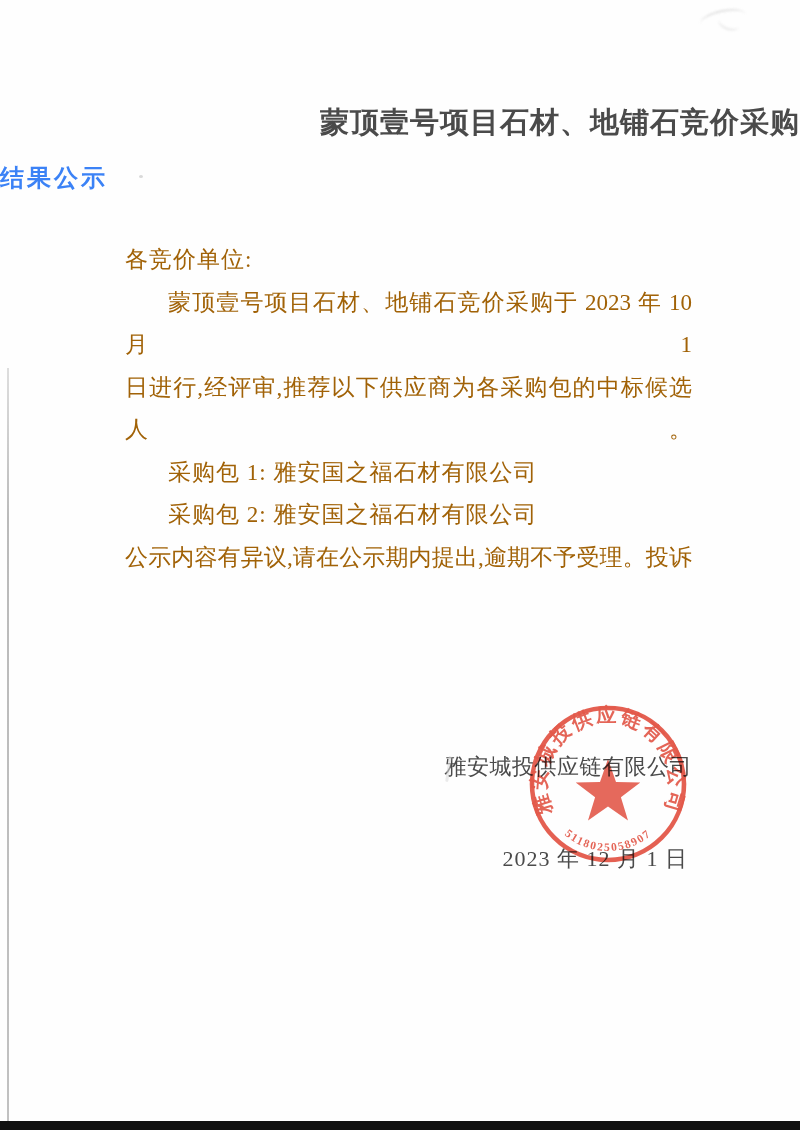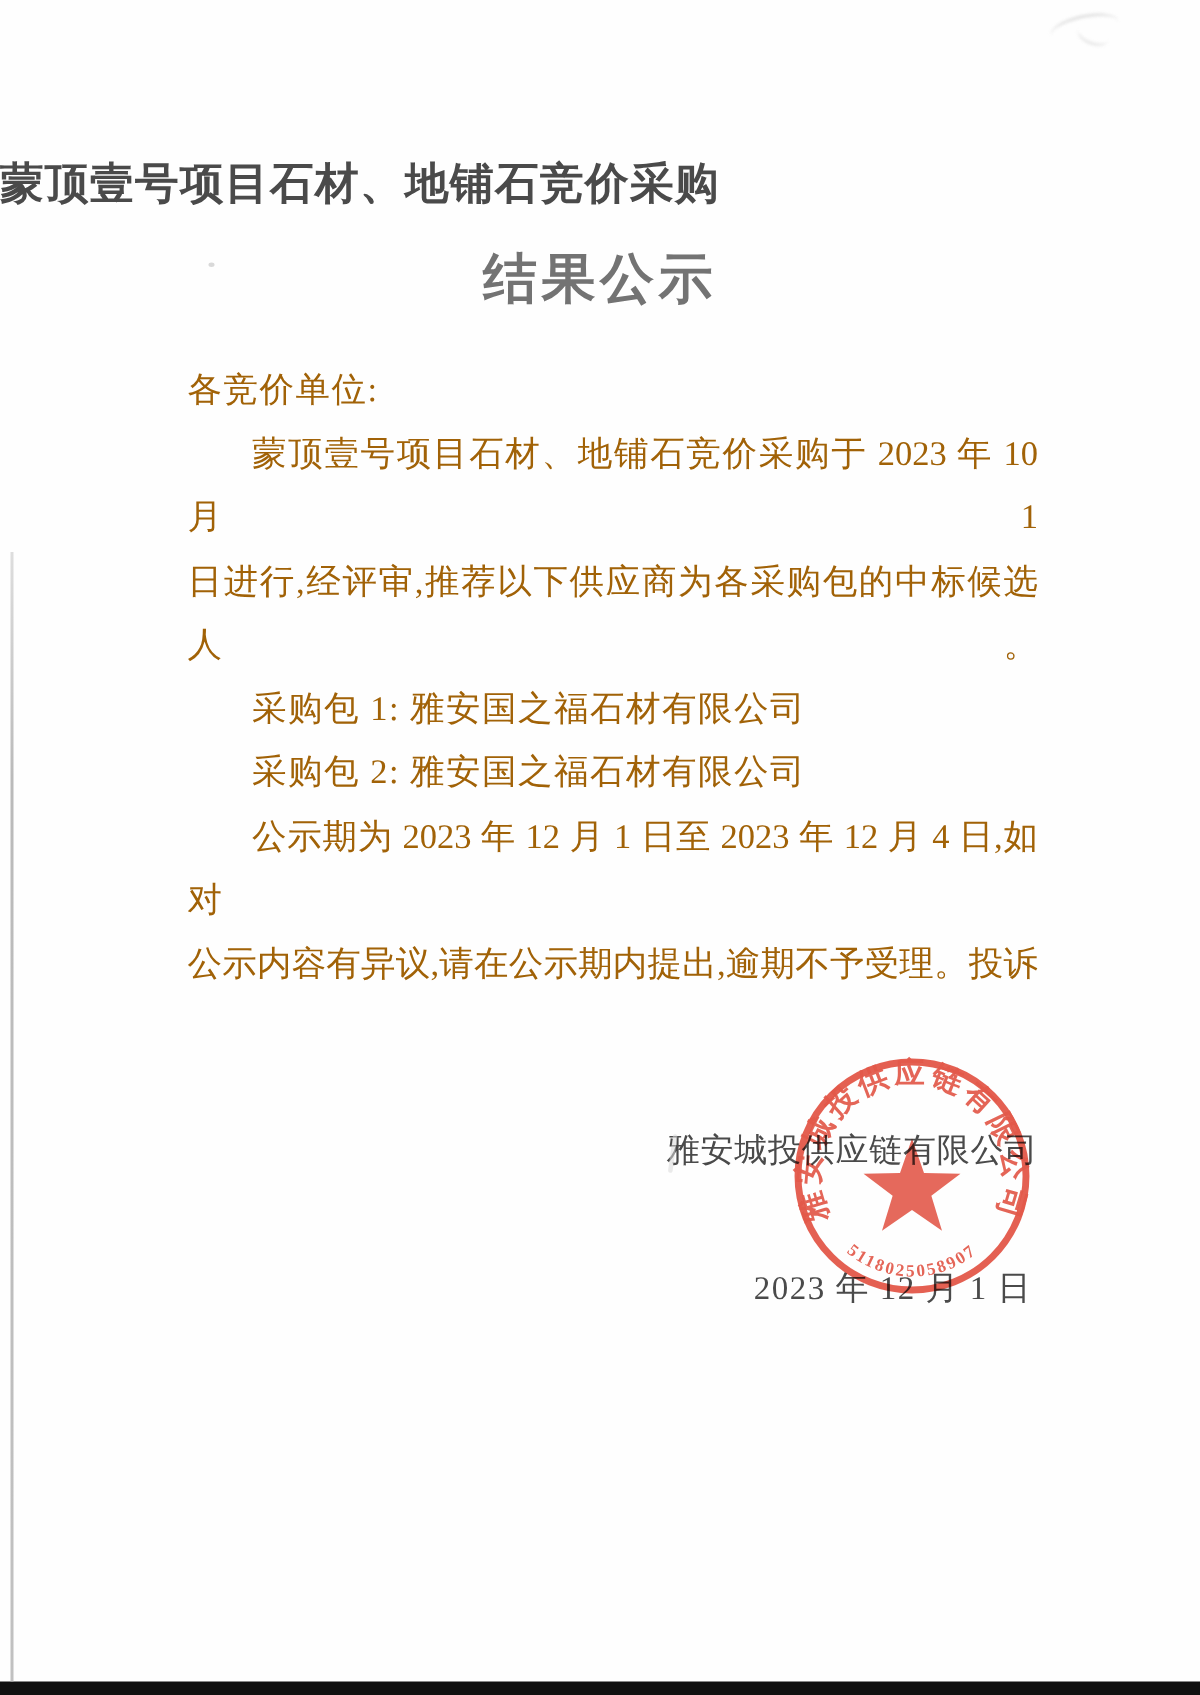--- a/index.html
+++ b/index.html
@@ -9,29 +9,28 @@
     margin:0 auto;
     background:#fefefe;
     overflow:hidden;
     font-family:"Liberation Serif","DejaVu Serif",serif;
     color:#4c4c4c;
   }
 
   
   .title-line1 {
     position:absolute; top:103px; left:0; width:100%;
-    text-align:left;
+    text-align:right;
     font-size:29px; font-weight:bold; letter-spacing:1px;
     color:#4a4a4a;
   }
   .title-line2 {
     position:absolute; top:162px; left:0; width:100%;
-    text-align:center;
-    font-size:36px; font-weight:bold; letter-spacing:3px;
-    color:#737373;
+    font-size:24px; font-weight:bold; letter-spacing:3px;
+    color:#3b82f6;
   }
 
   
   .body-block {
     position:absolute; top:239px; left:125px; width:567px;
     font-size:23px; line-height:42.5px;
     color:#a16207;
   }
   .line { white-space:nowrap; letter-spacing:1px; }
   .line.justify {
@@ -88,21 +87,20 @@
 
   <div class="title-line1">蒙顶壹号项目石材、地铺石竞价采购</div>
   <div class="title-line2">结果公示</div>
 
   <div class="body-block">
     <div class="line">各竞价单位:</div>
     <div class="line justify indent">蒙顶壹号项目石材、地铺石竞价采购于 2023 年 10 月 1</div>
     <div class="line justify">日进行,经评审,推荐以下供应商为各采购包的中标候选人。</div>
     <div class="line indent">采购包 1: 雅安国之福石材有限公司</div>
     <div class="line indent">采购包 2: 雅安国之福石材有限公司</div>
-    <div class="line justify indent">公示期为 2023 年 12 月 1 日至 2023 年 12 月 4 日,如对</div>
     <div class="line justify">公示内容有异议,请在公示期内提出,逾期不予受理。投诉</div>
   </div>
 
   <div class="sig-company">雅安城投供应链有限公司</div>
   <div class="sig-date">2023 年 12 月 1 日</div>
 
   <svg class="seal" viewBox="0 0 170 170" xmlns="http://www.w3.org/2000/svg">
     <defs>
       <path id="arcTop" d="M 30.3 114.1 A 62 62 0 1 1 139.7 114.1" fill="none"></path>
       <path id="arcBottom" d="M 37.6 132.4 A 67 67 0 0 0 132.4 132.4" fill="none"></path>

